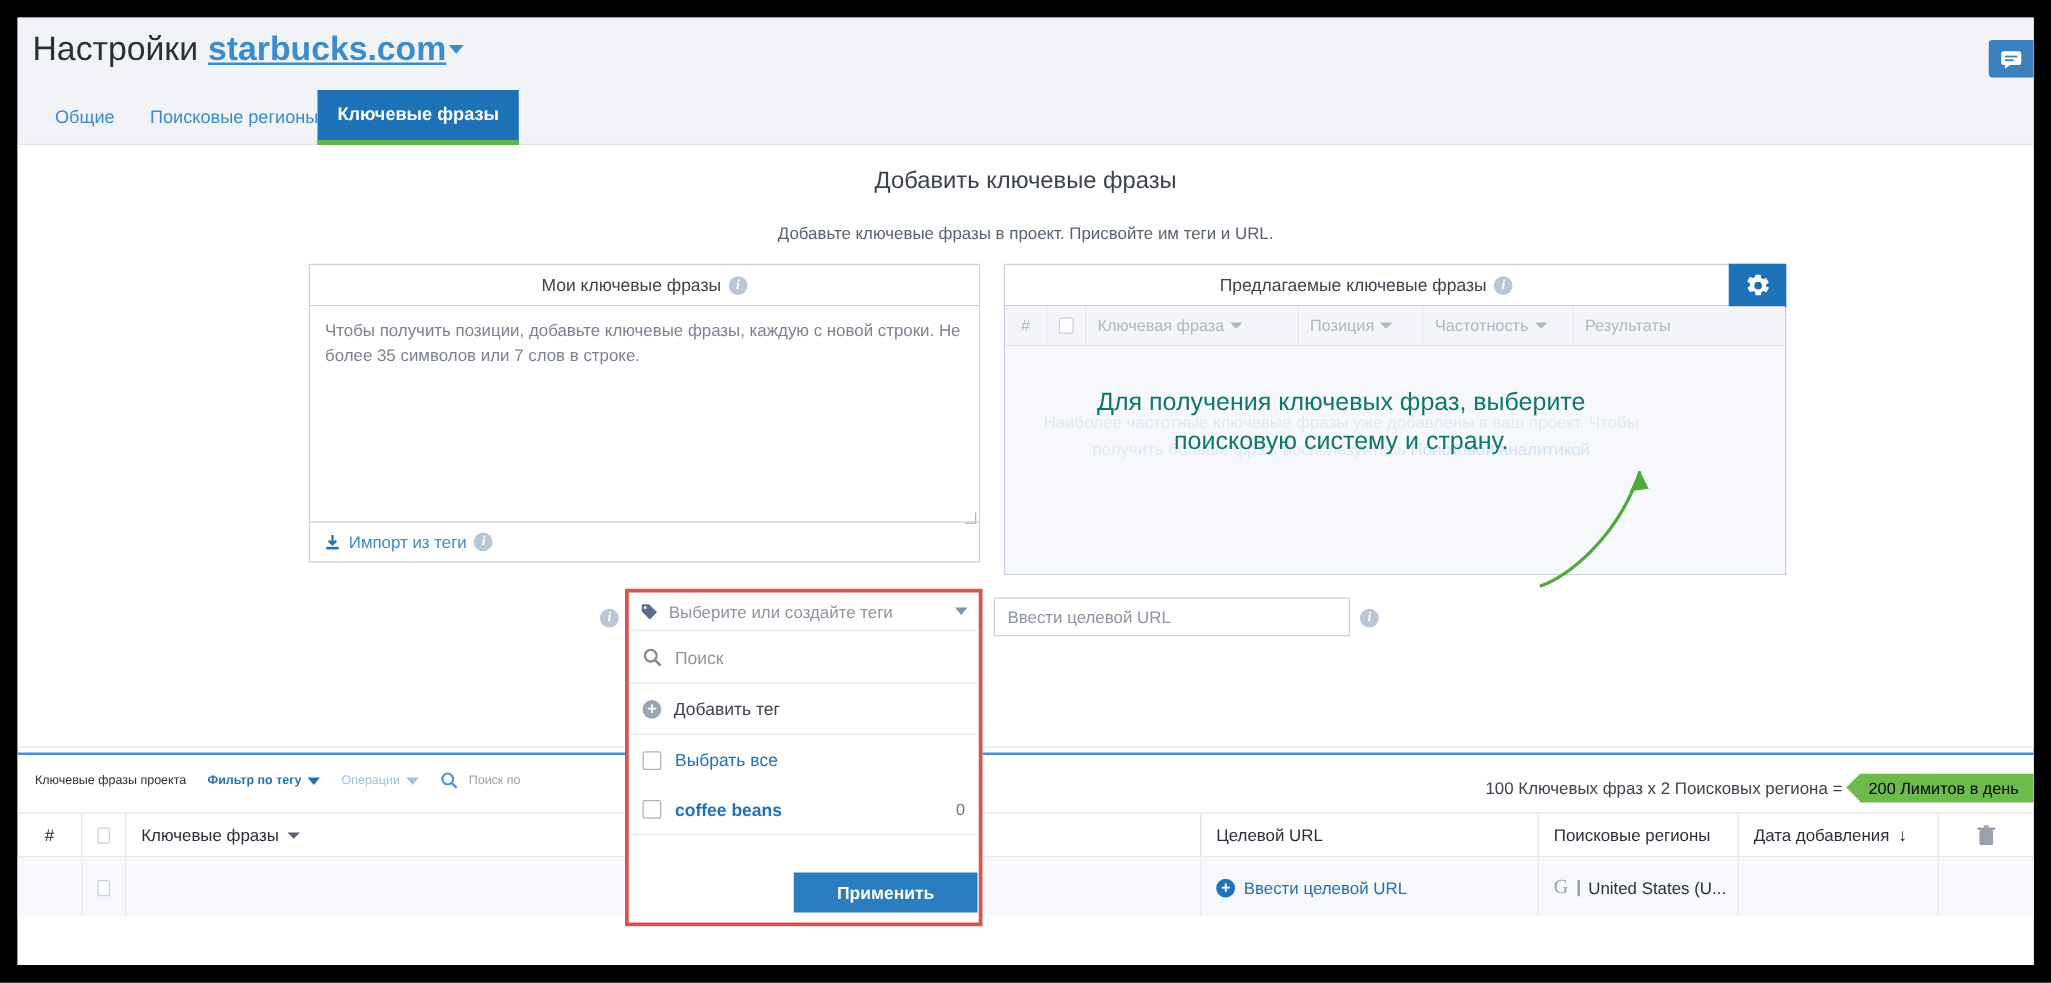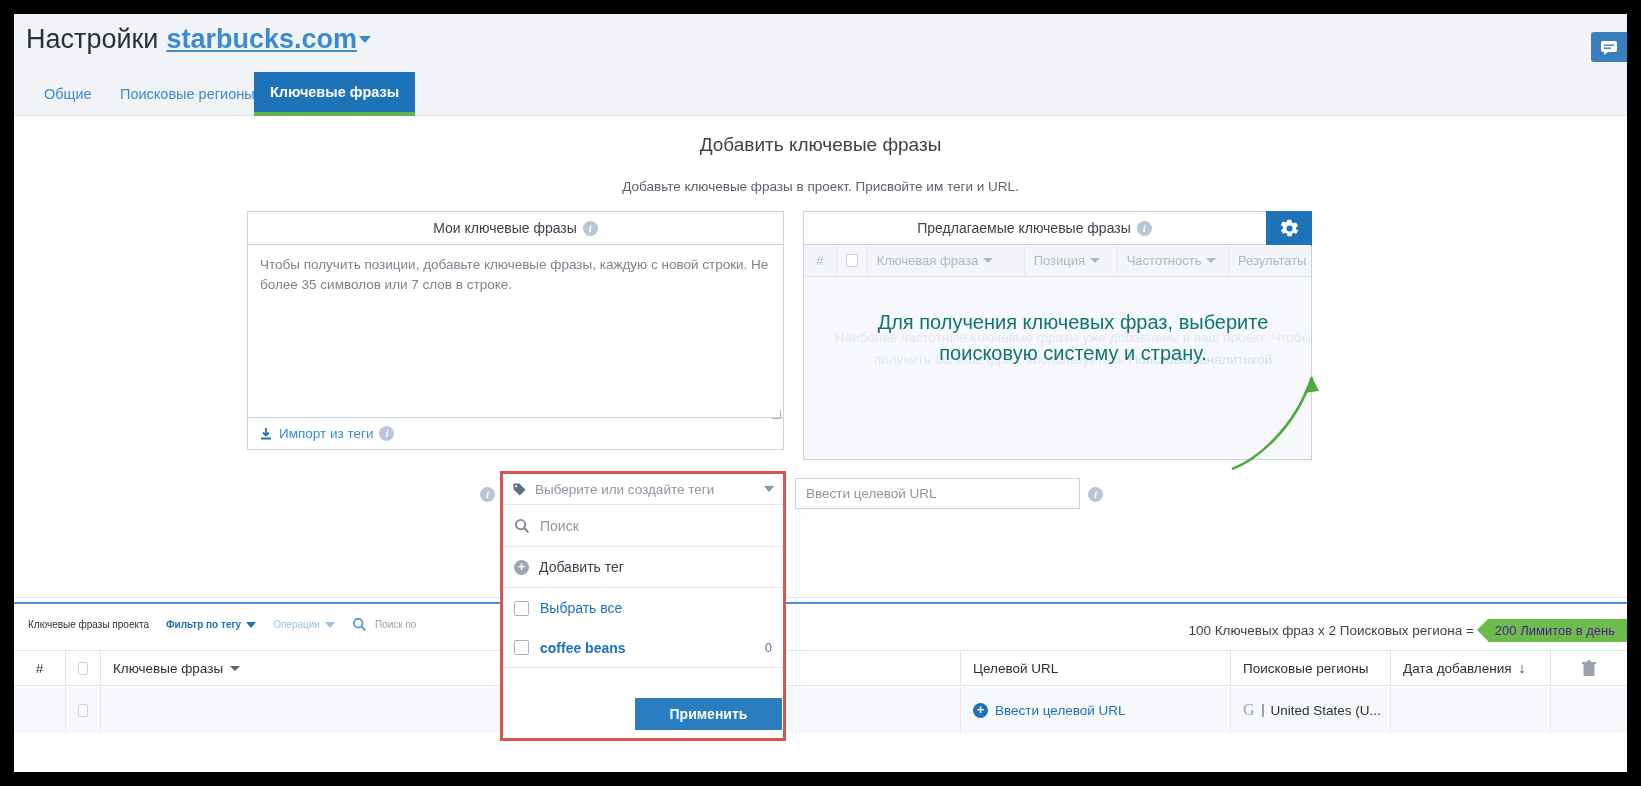--- a/index.html
+++ b/index.html
@@ -130,21 +130,21 @@
     width: 100%; height: 32px;
     border-top: 1px solid #c9d2de;
     display: flex; align-items: center; gap: 6px;
     padding-left: 11px;
     font-size: 13.5px; color: #3b8bd0;
   }
 
   
   .box-sug {
     position: absolute; left: 789px; top: 95px;
-    width: 509px; height: 249px;
+    width: 626px; height: 249px;
     border: 1px solid #c9d2de;
     background: #fff;
   }
   .gear-btn {
     position: absolute; right: -1px; top: -1px;
     width: 46px; height: 35px;
     background: #1d72b8;
     display: flex; align-items: center; justify-content: center;
   }
   .sug-head {
@@ -287,21 +287,21 @@
   }
   .tb-right {
     position: absolute; right: 0px; top: 15px;
     display: flex; align-items: center;
     font-size: 13.5px; color: #3d434d;
     white-space: nowrap;
   }
   .limit-badge {
     position: relative;
     background: #6cbb4b;
-    color: #4c1d95; font-size: 13px;
+    color: #000000; font-size: 13px;
     height: 23px; line-height: 23px;
     padding: 0 12px 0 7px;
     margin-left: 14px;
   }
   .limit-badge::before {
     content: "";
     position: absolute; left: -11px; top: 0;
     width: 0; height: 0;
     border-top: 11.5px solid transparent;
     border-bottom: 11.5px solid transparent;

